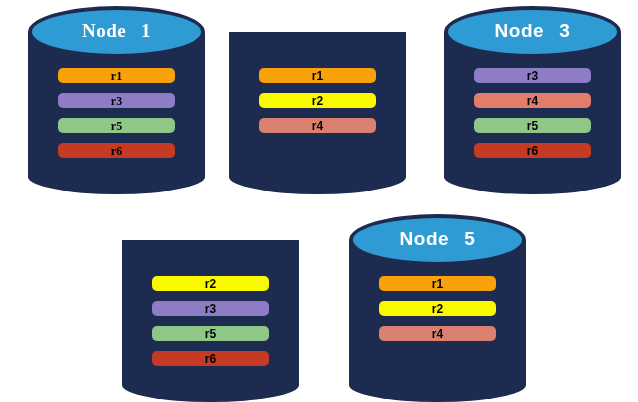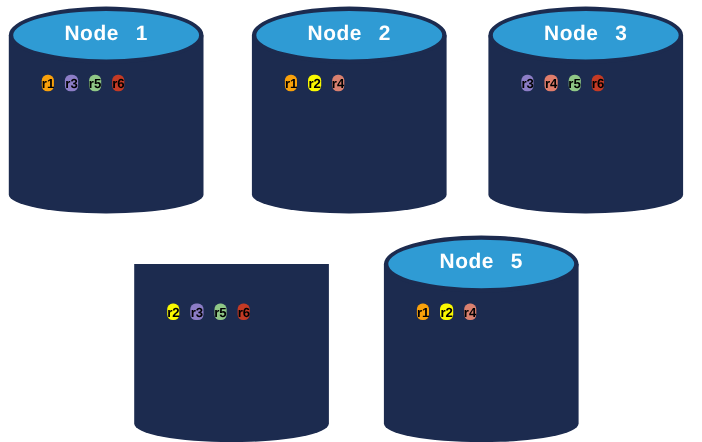--- a/index.html
+++ b/index.html
@@ -8,21 +8,21 @@
     position: relative;
     background: var(--canvas-bg, #ffffff);
     font-family: "Liberation Sans", "DejaVu Sans", sans-serif;
     overflow: hidden;
   }
   .node {
     position: absolute;
     width: 177px;
     height: 188px;
   }
-  .pos-1 { left: 8px;  top: 6px; }
+  .pos-1 { left: 28px;  top: 6px; font-family: Liberation Serif, serif; }
   .pos-2 { left: 229px; top: 6px; }
   .pos-3 { left: 444px; top: 6px; padding-left: 16px; }
   .pos-4 { left: 122px; top: 214px; }
   .pos-5 { left: 349px; top: 214px; }
 
   .cyl-body {
     position: absolute;
     left: 0; right: 0;
     top: 26px; bottom: 0;
     background: var(--cylinder-body, #1C2B4F);
@@ -46,21 +46,21 @@
     letter-spacing: 0.5px;
     word-spacing: 0.5em;
     text-align: center;
     padding-bottom: 2px;
   }
   .bars {
     position: absolute;
     left: 30px; right: 30px;
     top: 62px;
     display: flex;
-    flex-direction: row;
+    flex-direction: column;
     gap: 10px;
   }
   .bar {
     height: 15px;
     border-radius: 5px;
     display: flex;
     align-items: center;
     justify-content: center;
   }
   .bar span {
@@ -89,23 +89,20 @@
         <span>r5</span>
       </div>
     <div class="bar" style="background: rgb(196, 58, 36);">
         <span>r6</span>
       </div>
   </div>
 </div>
 
 <div class="node pos-2">
   <div class="cyl-body"></div>
-  <div class="cyl-top">
-    <span class="node-title">Node 2</span>
-  </div>
   <div class="bars">
     <div class="bar" style="background: rgb(249, 161, 11);">
         <span>r1</span>
       </div>
     <div class="bar" style="background: rgb(250, 249, 0);">
         <span>r2</span>
       </div>
     <div class="bar" style="background: rgb(217, 128, 111);">
         <span>r4</span>
       </div>

